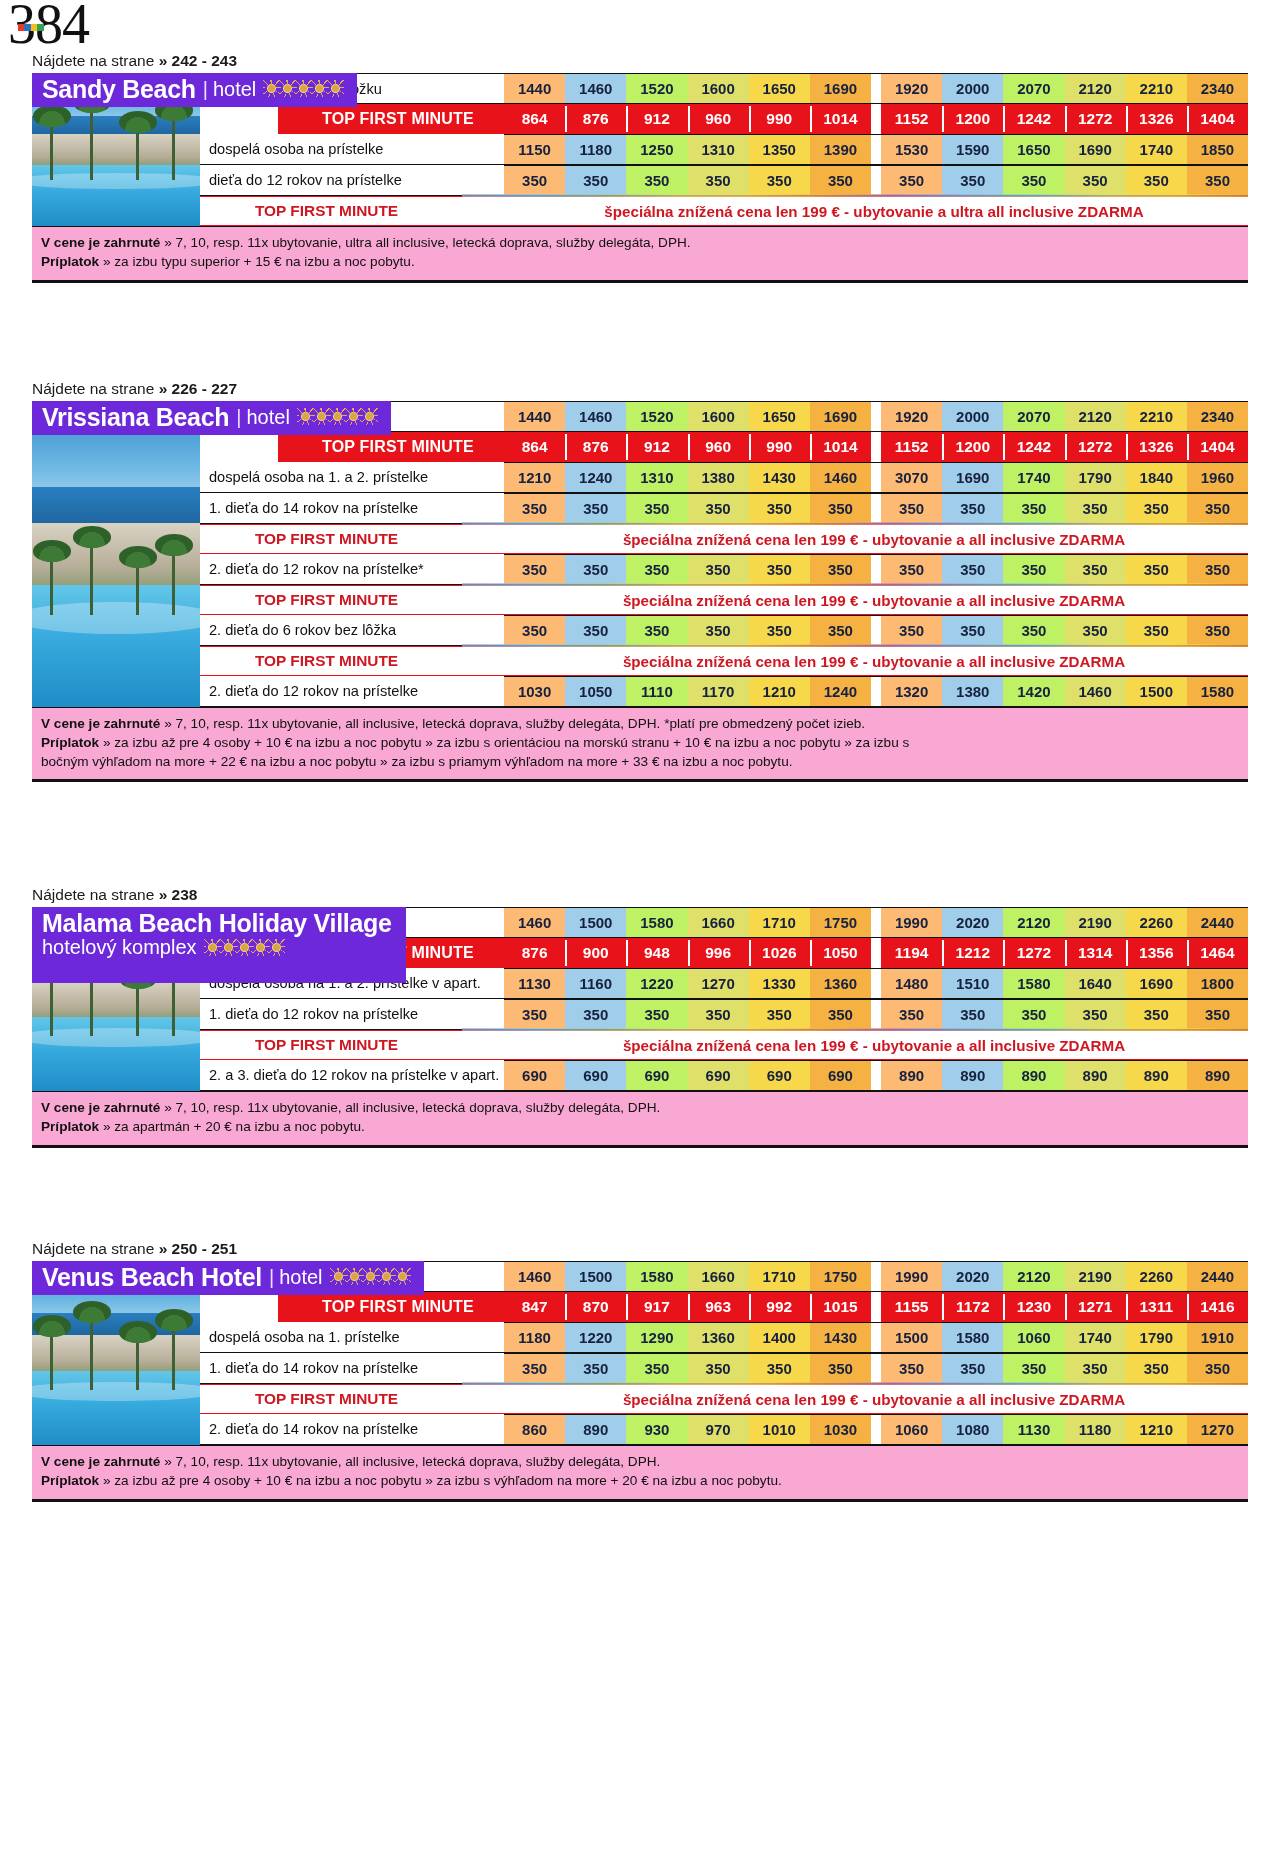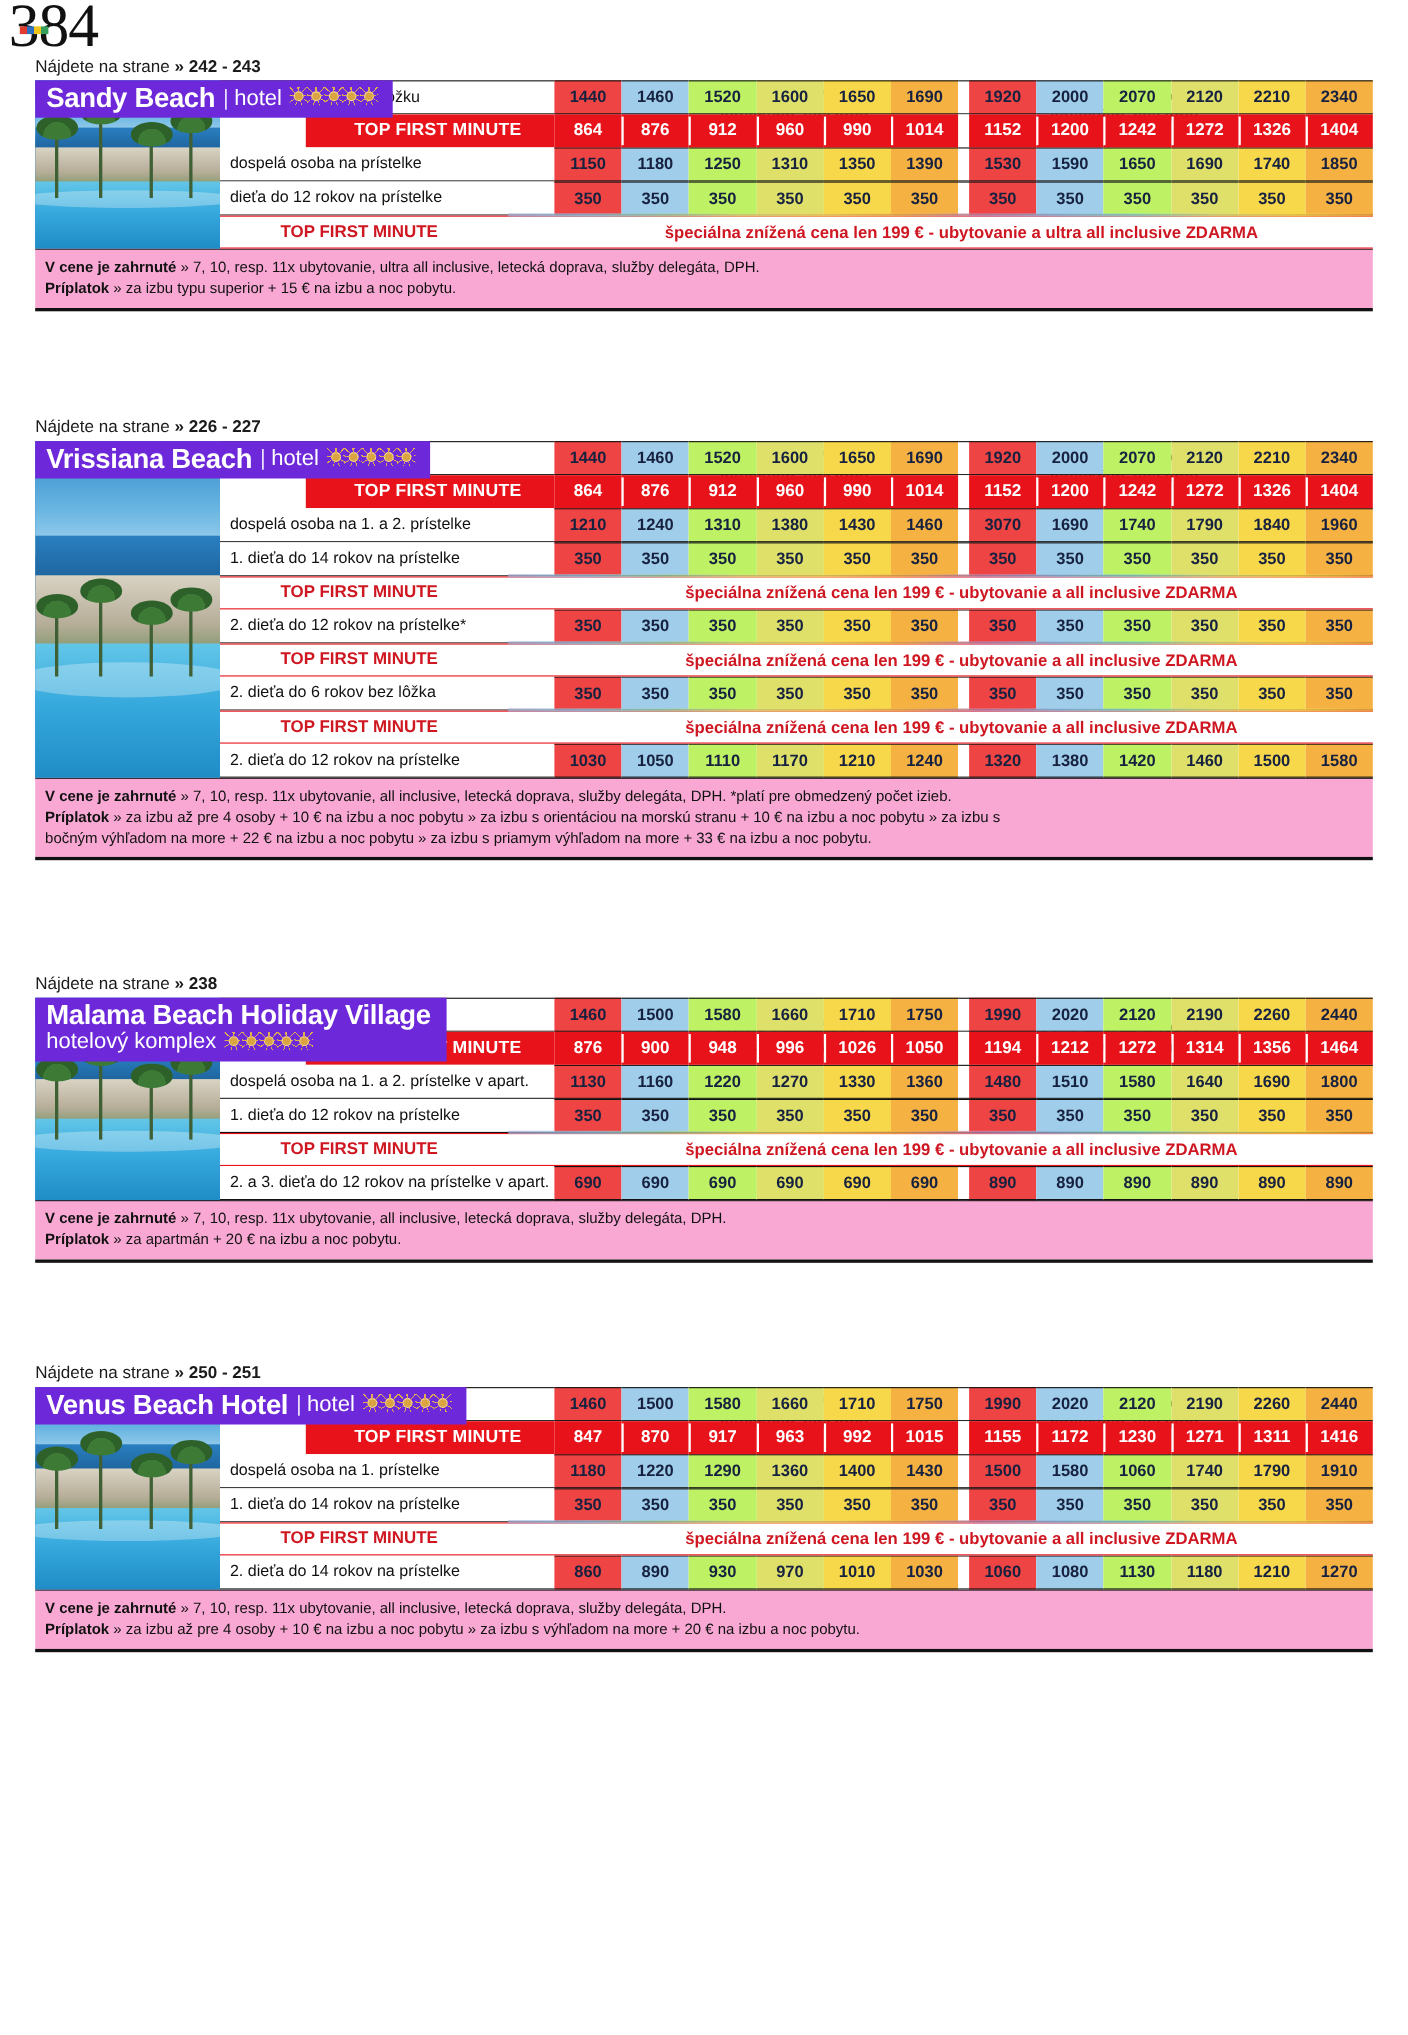--- a/index.html
+++ b/index.html
@@ -46,21 +46,21 @@
   .title-bar {
     display: inline-flex;
     align-items: center;
     background: #6d28d9;
     color: #fff;
     padding: 4px 14px 6px 10px;
     height: 34px;
     position: relative;
     z-index: 5;
   }
-  .title-bar.tall { height: 58px; display:inline-block; padding: 3px 14px 4px 10px; }
+  .title-bar.tall { height: 76px; display:inline-block; padding: 3px 14px 4px 10px; }
   .hotel-name {
     font-size: 25px;
     font-weight: bold;
     letter-spacing: -0.3px;
     line-height: 1;
   }
   .hotel-name.two-line { font-size: 25px; display:block; line-height: 1.08; }
   .hotel-sep { font-size: 20px; font-weight: 300; margin: 0 5px 0 7px; color:#fff; opacity:.85; }
   .hotel-kind { font-size: 20px; font-weight: 400; }
   .hotel-kind.sub { font-size: 20px; display:inline-block; line-height:1.05; }
@@ -192,21 +192,21 @@
     display: flex; align-items: center; justify-content: center;
     font-size: 15px;
     font-weight: bold;
     color: #16213f;
     border-top: 1.6px solid #111;
     border-bottom: 1.6px solid #111;
   }
   .gap { flex: 0 0 10px; background: #fff; border-top:1.6px solid #111; border-bottom:1.6px solid #111; }
 
   
-  .c0 { background: #ef4444; }
+  .c0 { background: #fdba74; }
   .c1 { background: #9fcdea; }
   .c2 { background: #bef264; }
   .c3 { background: #dfe06a; }
   .c4 { background: #f8d84b; }
   .c5 { background: #f5b243; }
 
   
   .row.tfm { height: 30px; }
   .row.tfm .label {
     background: #fff;

